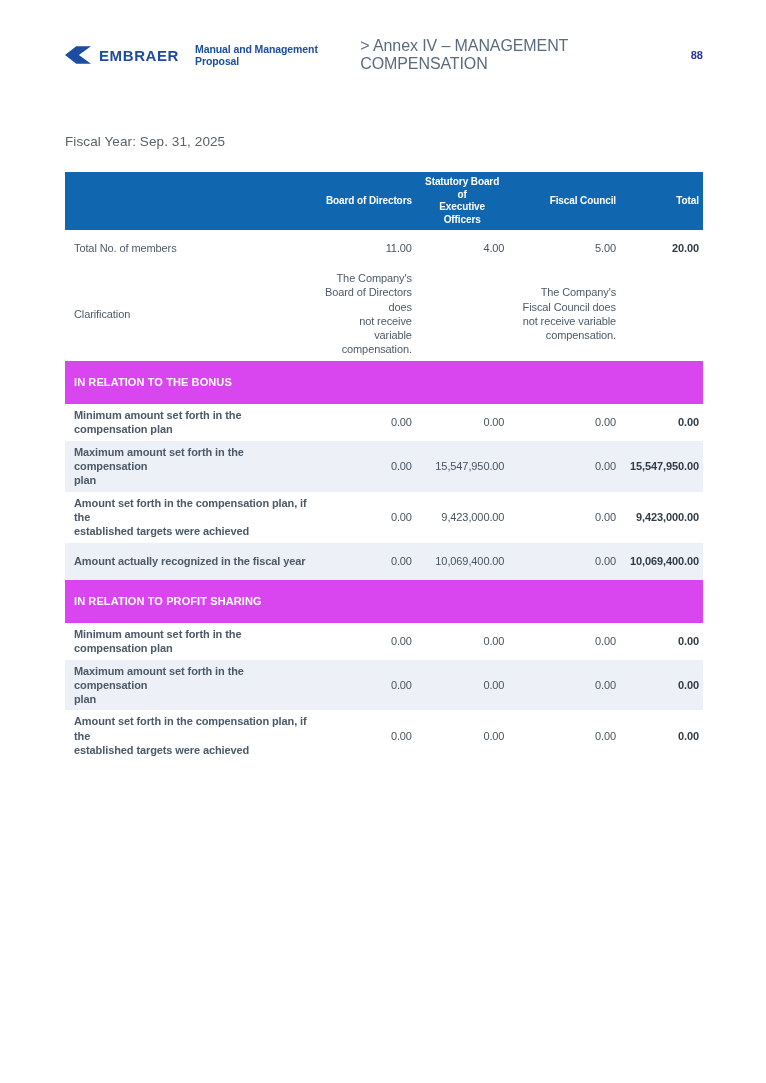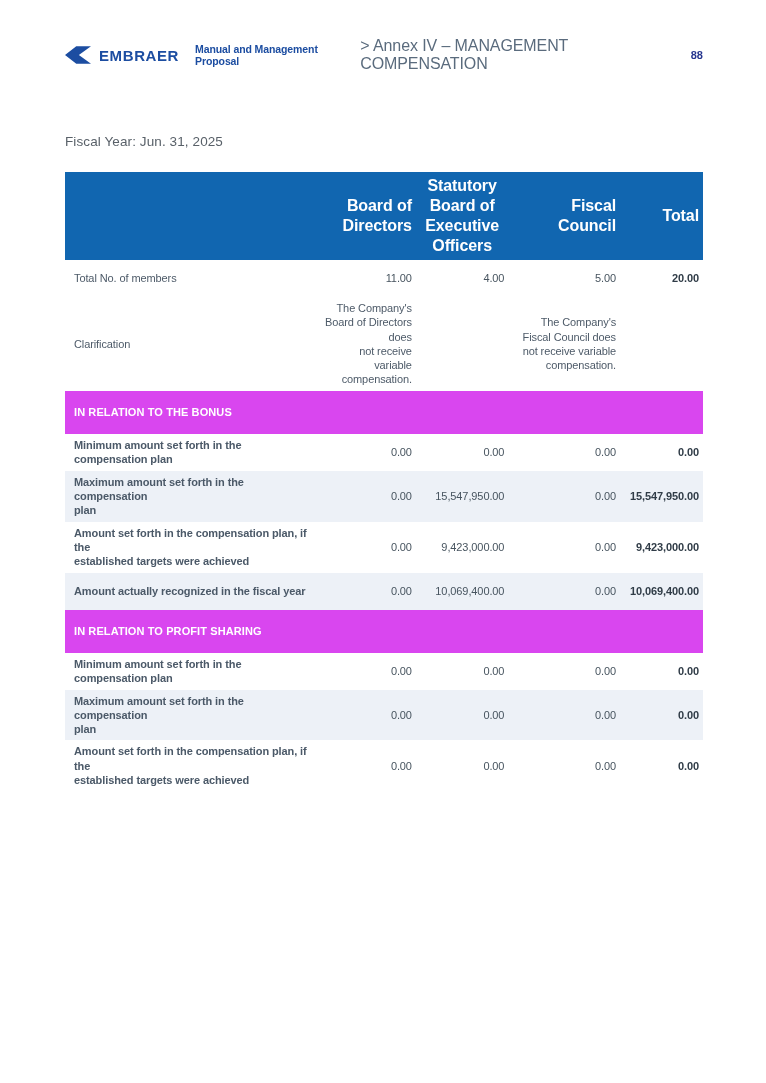--- a/index.html
+++ b/index.html
@@ -20,21 +20,21 @@
   .crumb-secondary{margin-left:0;font-size:16px;color:#5a6b7d;letter-spacing:-.1px;}
   .page-number{margin-left:auto;font-size:11px;font-weight:bold;color:#27368f;}
   
   .fiscal-year{
     position:absolute;left:65px;top:134px;font-size:13.5px;color:#596169;letter-spacing:.1px;
   }
   
   .table-wrap{position:absolute;left:65px;top:172px;width:638px;}
   table{border-collapse:collapse;width:100%;table-layout:fixed;}
   thead th{
-    background:#1166b0;color:#ffffff;font-size:16px;font-weight:bold;
+    background:#1166b0;color:#ffffff;font-size:10px;font-weight:bold;
     vertical-align:middle;text-align:right;padding:4px 4px;height:46px;
     line-height:1.25;letter-spacing:-.1px;white-space:pre-line;
   }
   thead th.center{text-align:center;}
   td{
     font-size:11px;color:#47545f;text-align:right;vertical-align:middle;
     padding:4px 4px;line-height:1.3;letter-spacing:-.1px;white-space:pre-line;
   }
   td.label{
     text-align:left;padding-left:9px;color:#4d5a68;font-weight:400;
@@ -61,21 +61,21 @@
         <polygon points="0,10 13,0 30,0 16,10 30,20 13,20" fill="#1c4da1"></polygon>
       </svg>
     </span>
     <span class="logo-text">EMBRAER</span>
   </div>
   <span class="crumb-primary">Manual and Management Proposal</span>
   <span class="crumb-secondary">&gt; Annex IV – MANAGEMENT COMPENSATION</span>
   <span class="page-number">88</span>
 </div>
 
-<div class="fiscal-year">Fiscal Year: Jun. 31, 2025</div>
+<div class="fiscal-year">Fiscal Year: Sep. 31, 2025</div>
 
 <div class="table-wrap">
   <table>
     <colgroup>
       <col style="width:39.5%">
         <col style="width:15.5%">
         <col style="width:14.5%">
         <col style="width:17.5%">
         <col style="width:13%">
     </colgroup>

